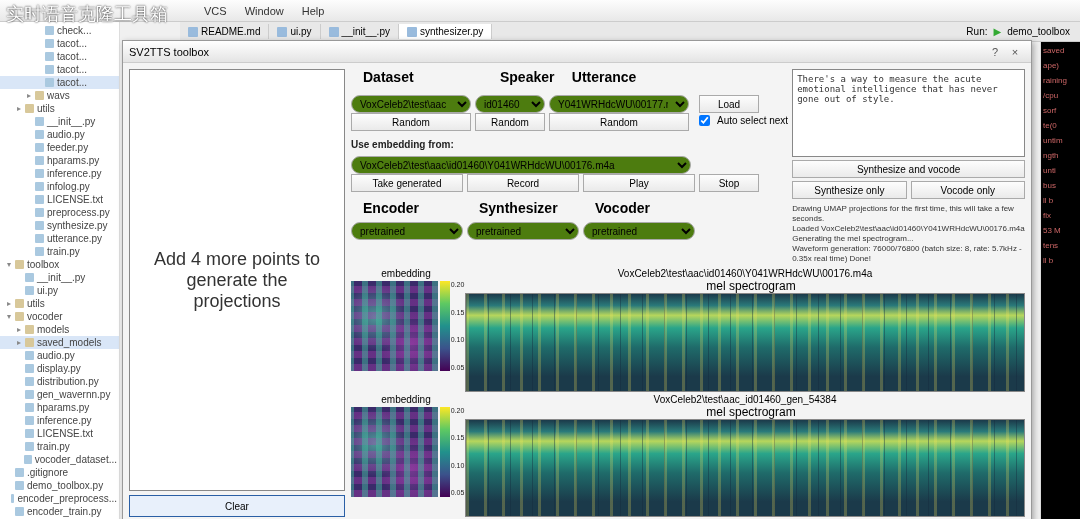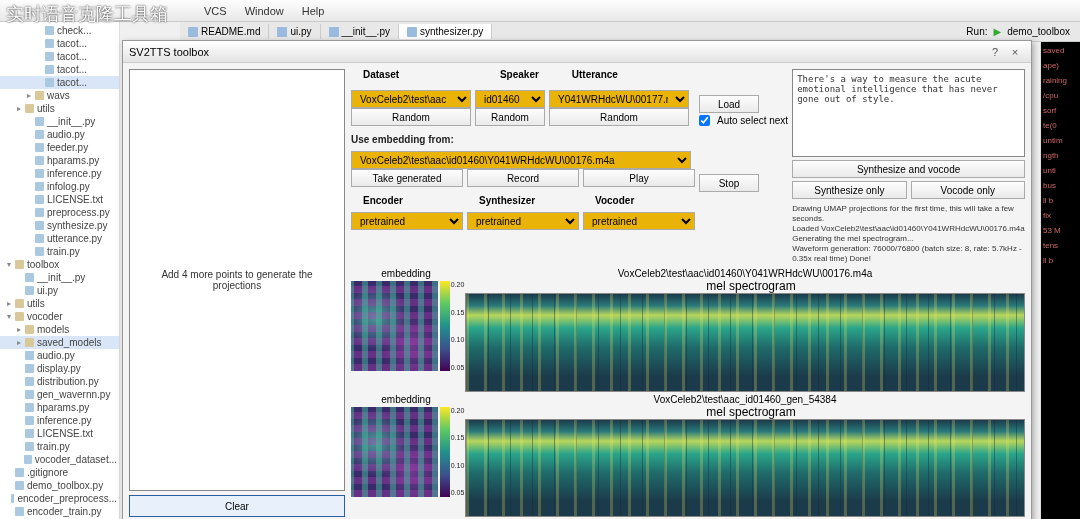--- a/index.html
+++ b/index.html
@@ -31,31 +31,31 @@
 .right-gutter { position:absolute; top:42px; right:0; width:40px; bottom:0; background:#000000; border-left:1px solid #ddd; padding:4px 2px; font-size:8px; color:#c66; }
 .right-gutter div { margin-bottom:6px; white-space:nowrap; overflow:hidden; }
 
 .dialog { position: absolute; top: 40px; left: 122px; width: 910px; height: 484px; background: #f4f4f4; border: 1px solid #999; box-shadow: 2px 2px 6px rgba(0,0,0,.3); display:flex; flex-direction:column; }
 .dialog-titlebar { height: 22px; background: linear-gradient(#fff,#e4e4e4); border-bottom:1px solid #ccc; display:flex; align-items:center; padding:0 6px; font-size:11px; }
 .dialog-titlebar .title { flex:1; }
 .dialog-titlebar .winbtn { width:20px; text-align:center; color:#555; cursor:pointer; }
 .dialog-body { flex:1; display:flex; gap:6px; padding:6px; }
 
 .left-col { width: 216px; display:flex; flex-direction:column; gap:4px; }
-.proj-box { flex:1; border:1px solid #888; background:#fff; display:flex; align-items:center; justify-content:flex-start; text-align:center; font-size:10px; color:#333; padding:20px; }
+.proj-box { flex:1; border:1px solid #888; background:#fff; display:flex; align-items:center; justify-content:flex-start; text-align:center; font-size:18px; color:#333; padding:20px; }
 .clear-btn { height:22px; border:1px solid #2a5fa5; background:#e8f0fb; }
 
 .mid-col { flex:1; display:flex; flex-direction:column; gap:4px; }
 .row { display:flex; gap:4px; align-items:center; }
 .label { font-weight:600; font-size:10px; color:#222; }
 .hdr-row { display:flex; gap:4px; }
-.hdr-row .hcol { font-weight:600; font-size:10px;padding-left:12px; }
+.hdr-row .hcol { font-weight:600; font-size:14px;padding-left:12px; }
 
 select, button, input[type=text] { font-size:10px; height:18px; border:1px solid #aaa; background:linear-gradient(#fdfdfd,#eaeaea); padding:0 4px; }
-select { background:#eab308; }
+select { background:#4d7c0f;border-radius:9px; }
 
 .textbox { width:330px; height:88px; border:1px solid #888; background:#fff; padding:4px; font-family:monospace; font-size:9px; color:#333; resize:none; }
 
 .chk { display:flex; align-items:center; gap:7px; font-size:10px; }
 .chk input { width:11px; height:11px; }
 
 .status-log { font-size:8px; color:#333; line-height:1.25; margin-top:2px; }
 
 .plots { flex:1; display:flex; flex-direction:column; gap:2px; overflow:hidden; }
 .plot-row { flex:1; display:flex; gap:4px; align-items:stretch; }

